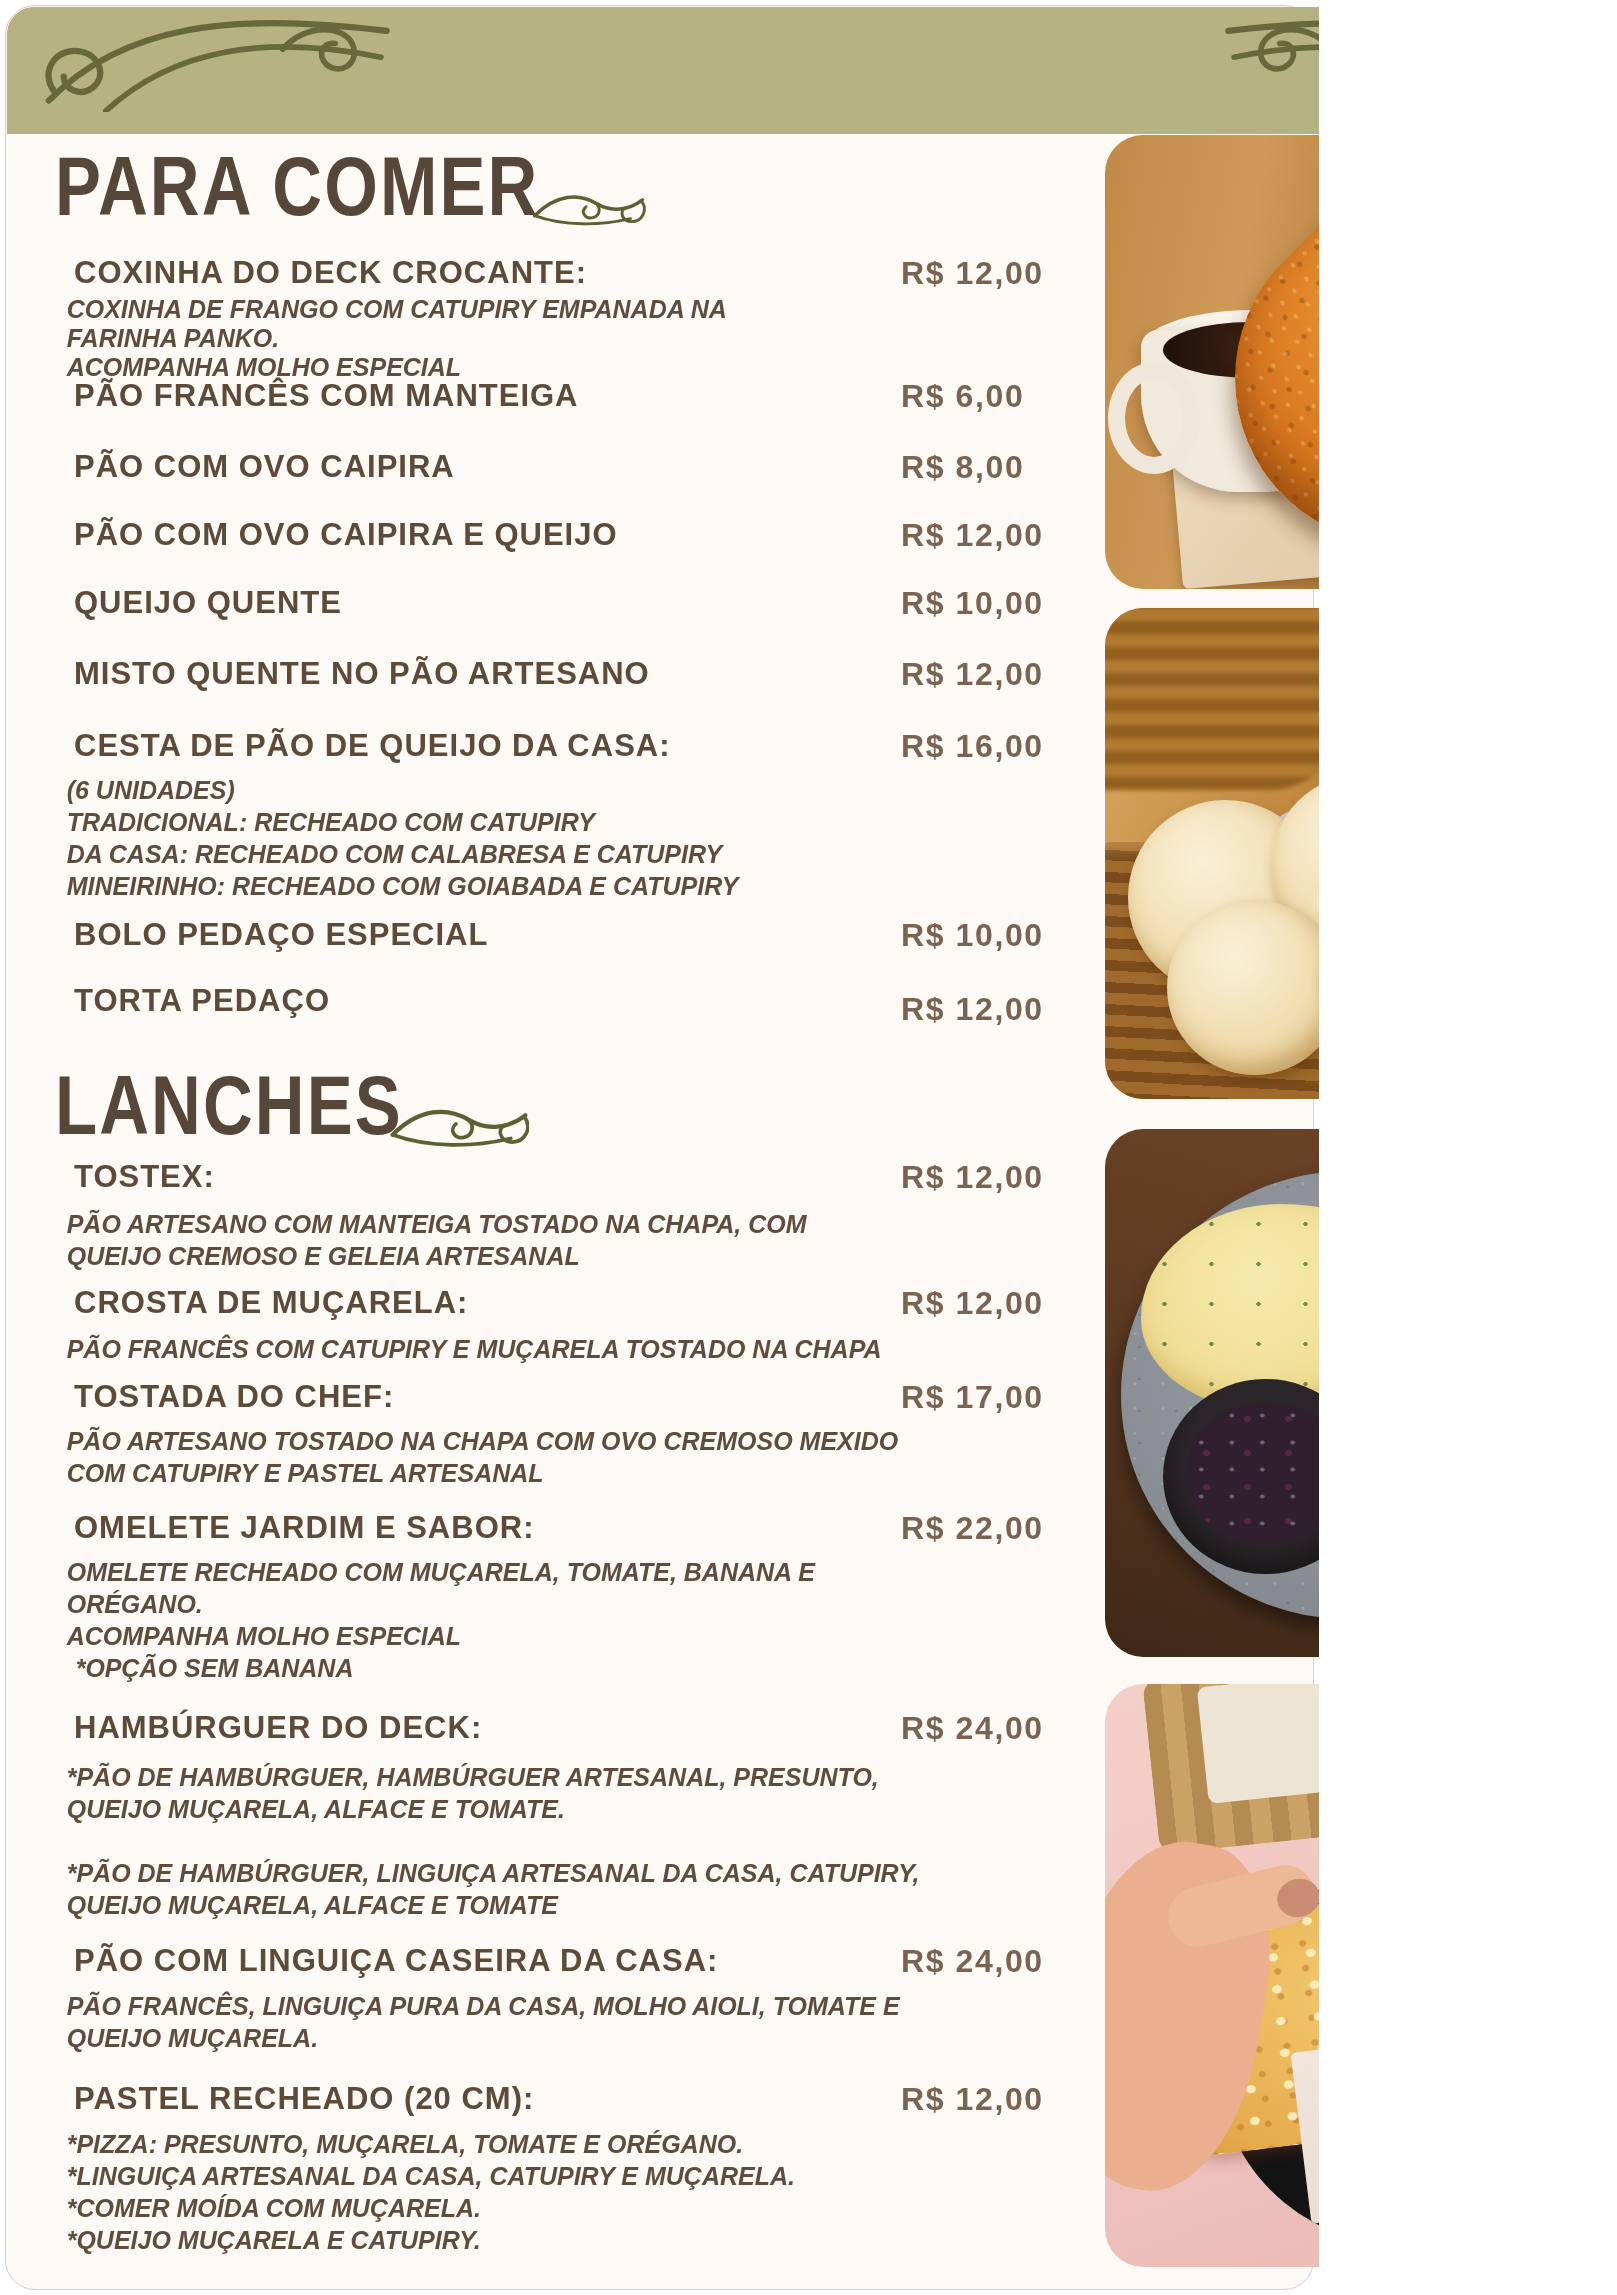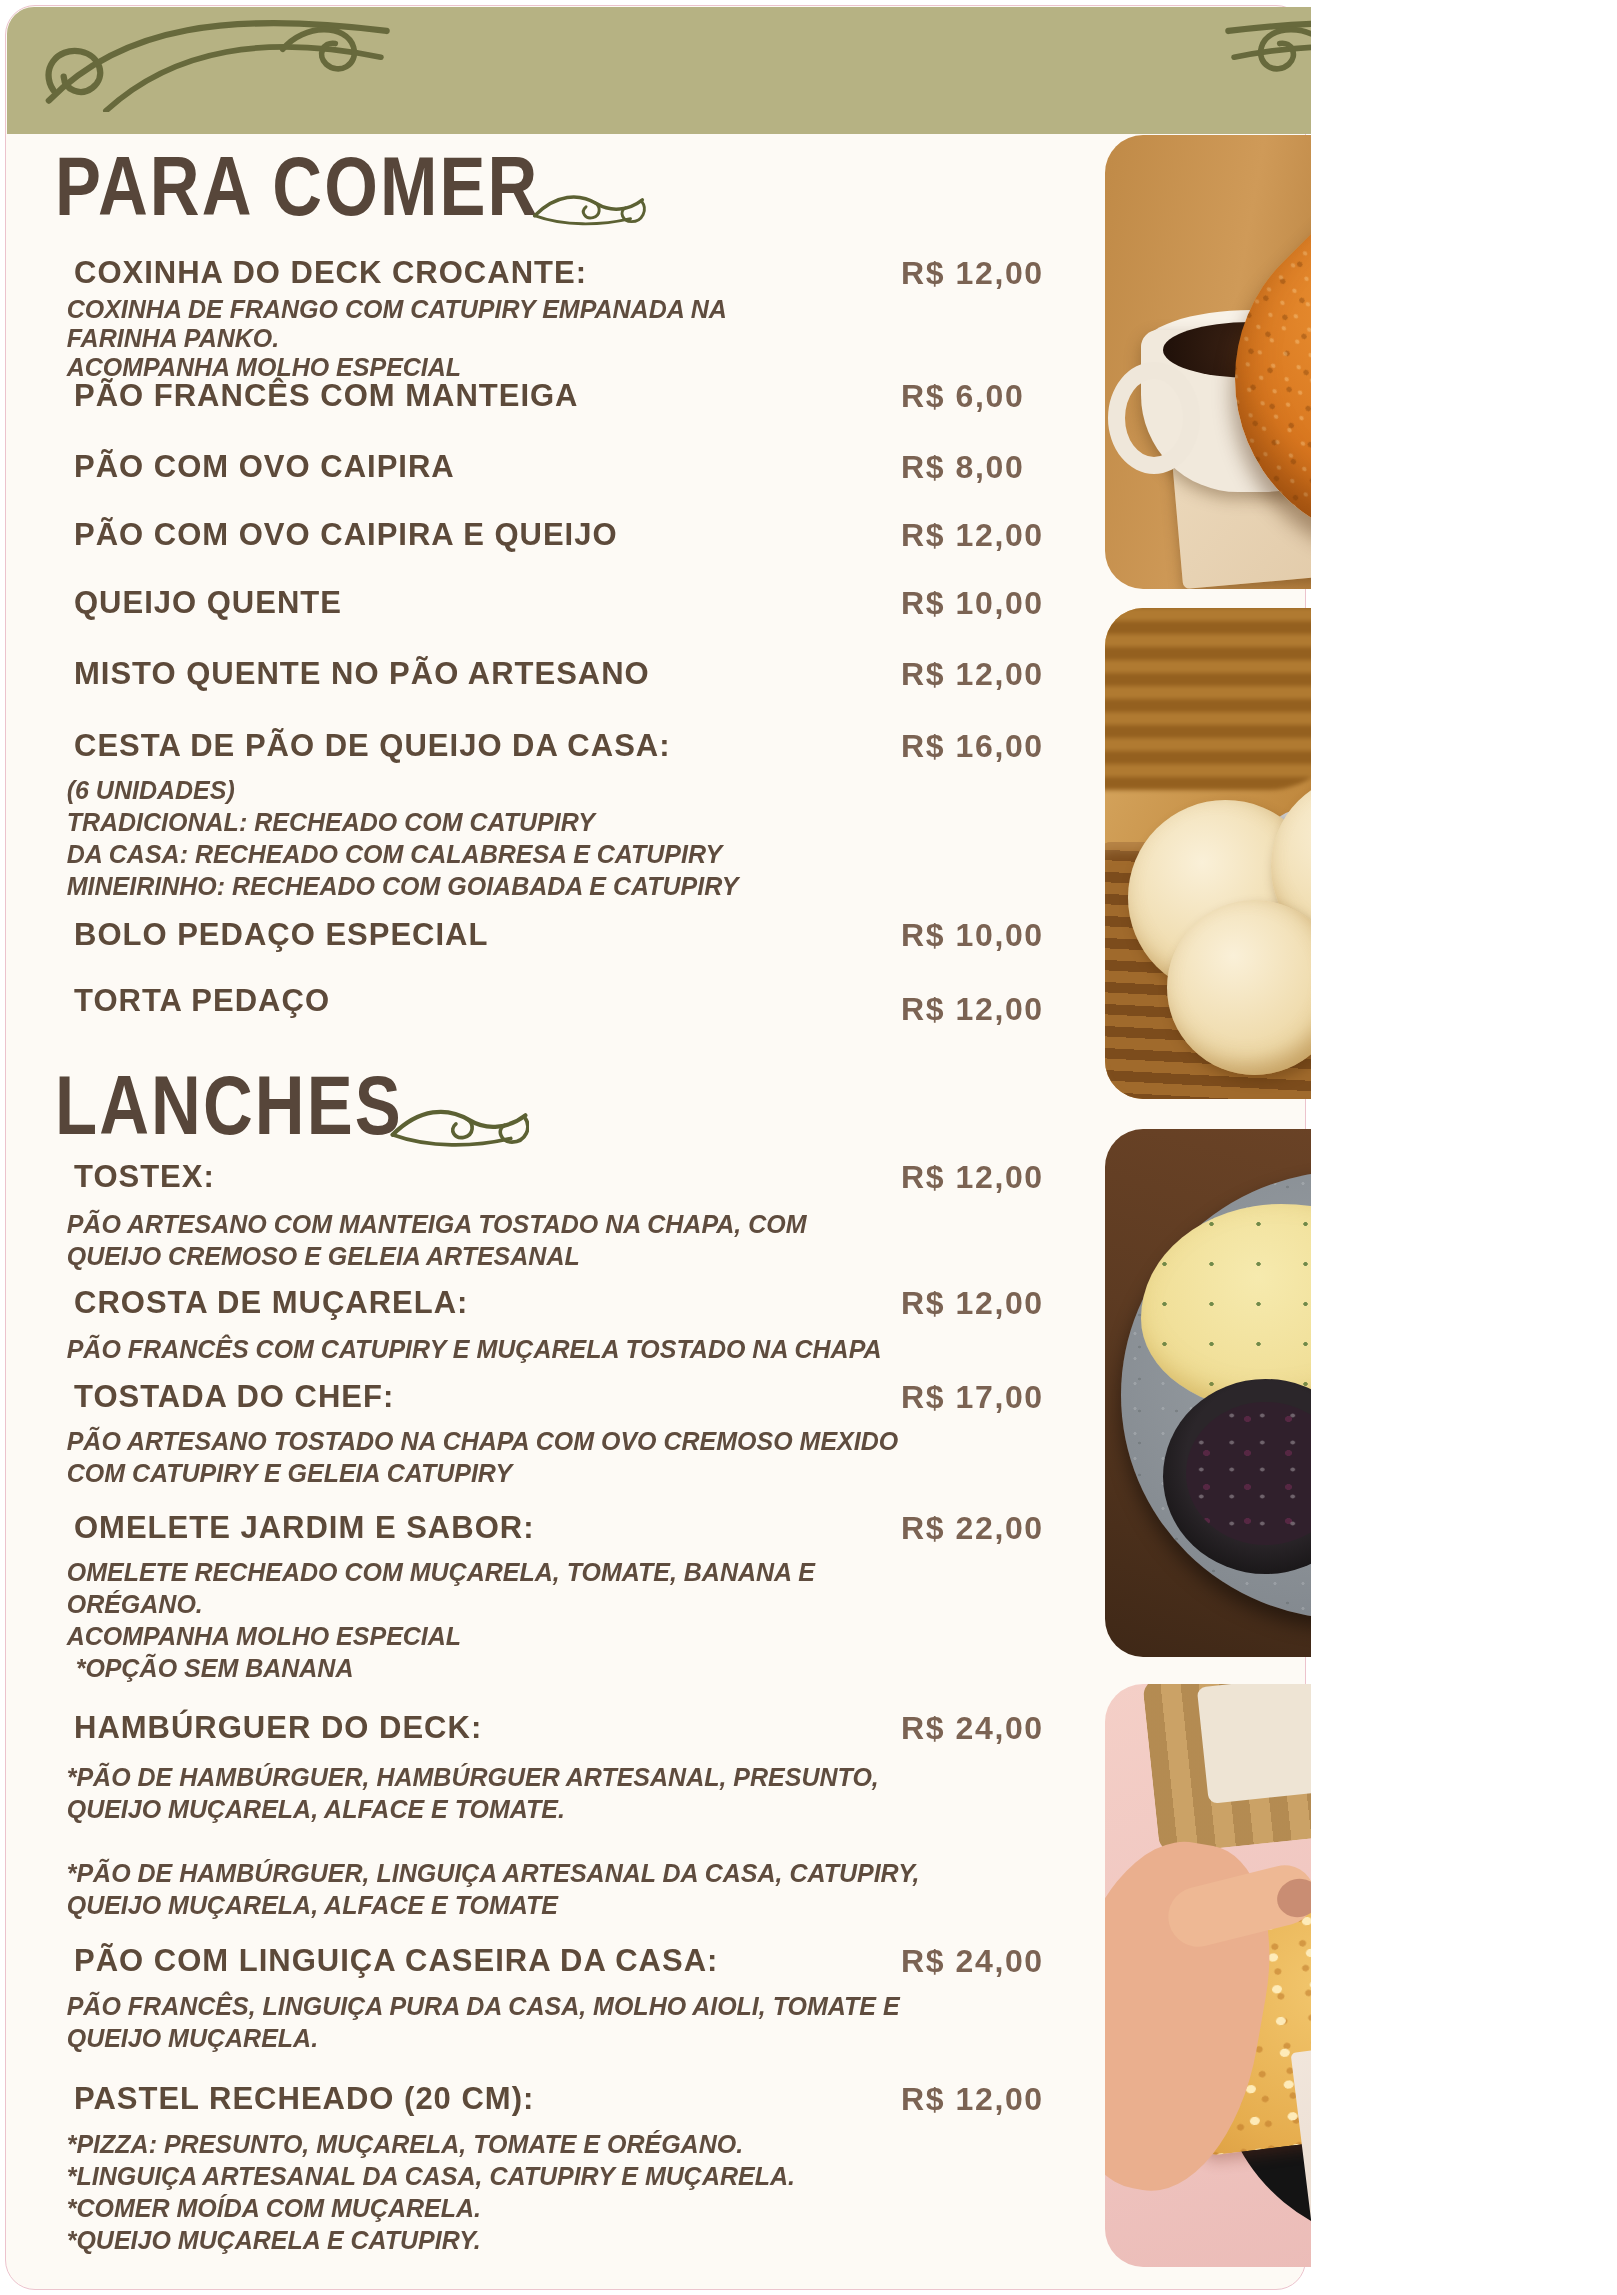--- a/index.html
+++ b/index.html
@@ -1,17 +1,17 @@
 <!DOCTYPE html>
 <html style="font-size:10.4px"><head>
 <meta charset="utf-8">
 <style>
   html,body{margin:0;padding:0;background:#ffffff;}
   body{font-family:"Liberation Sans", sans-serif;}
-  .page{position:relative;width:1311px;height:2295px;background:#ffffff;overflow:hidden;}
+  .page{position:relative;width:1311px;height:2295px;background:#ffffff;overflow:hidden;padding-left:8px;}
   .card{position:absolute;left:5.2px;top:5.2px;right:5.2px;bottom:5.2px;background:#fdfaf5;
         border:1.9px solid #ecc3cd;border-radius:30px;}
   .band{position:absolute;left:7.1px;top:7.1px;width:1601px;height:127px;background:#b6b283;
         border-radius:27px 27px 0 0;overflow:hidden;}
   .band svg{position:absolute;top:7.8px;width:416px;height:97px;}
   .fl-left{left:5.2px;}
   .fl-right{right:5.2px;transform:scaleX(-1);}
 
   .sec-title{position:absolute;left:55px;color:#57463a;font-weight:700;font-size:84px;line-height:1;
              letter-spacing:2.6px;transform:scaleX(0.82);transform-origin:left top;white-space:nowrap;}
@@ -252,21 +252,21 @@
     <div class="desc" style="margin-top:12.3px">
       <div class="line">PÃO FRANCÊS COM CATUPIRY E MUÇARELA TOSTADO NA CHAPA</div>
     </div>
   </div>
 
   <div class="item" style="top:1378px">
     <div class="name">TOSTADA DO CHEF:</div>
     <div class="price">R$ 17,00</div>
     <div class="desc">
       <div class="line">PÃO ARTESANO TOSTADO NA CHAPA COM OVO CREMOSO MEXIDO</div>
-      <div class="line">COM CATUPIRY E GELEIA CATUPIRY</div>
+      <div class="line">COM CATUPIRY E PASTEL ARTESANAL</div>
     </div>
   </div>
 
   <div class="item" style="top:1509px">
     <div class="name">OMELETE JARDIM E SABOR:</div>
     <div class="price">R$ 22,00</div>
     <div class="desc">
       <div class="line">OMELETE RECHEADO COM MUÇARELA, TOMATE, BANANA E</div>
       <div class="line">ORÉGANO.</div>
       <div class="line">ACOMPANHA MOLHO ESPECIAL</div>

